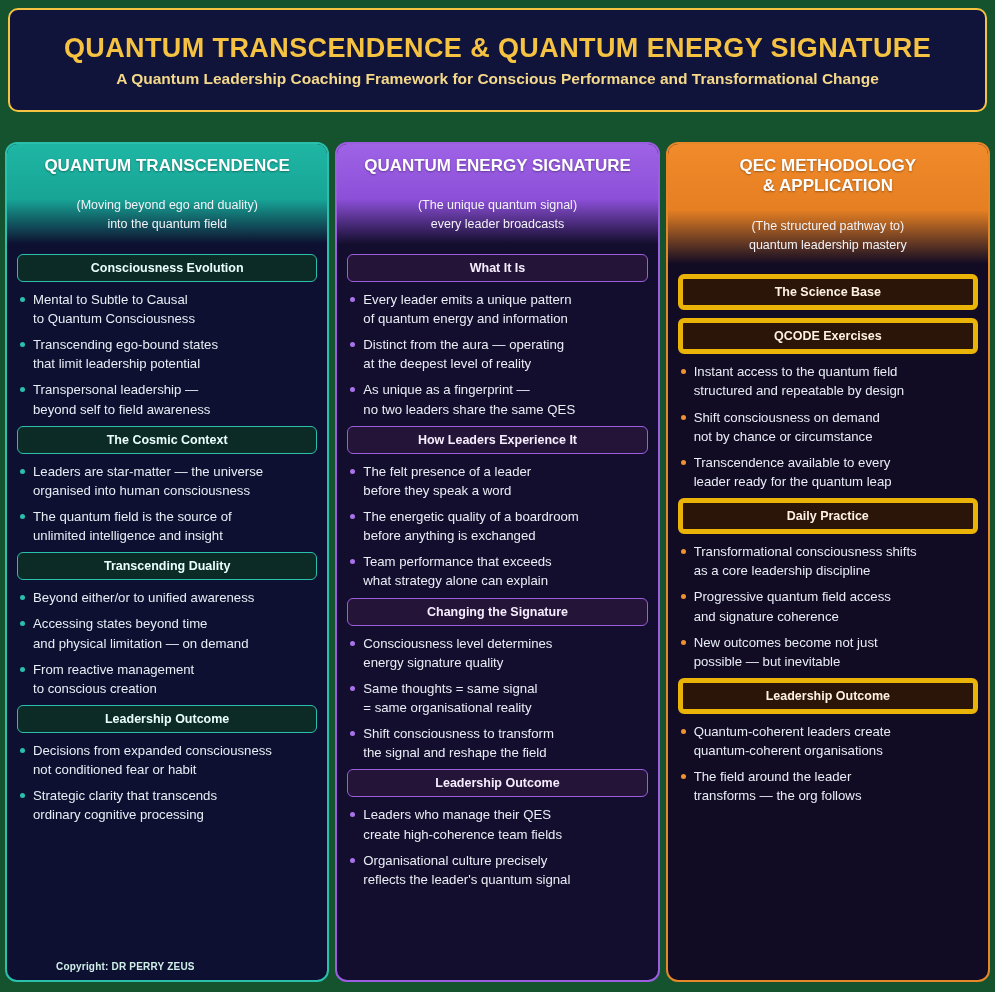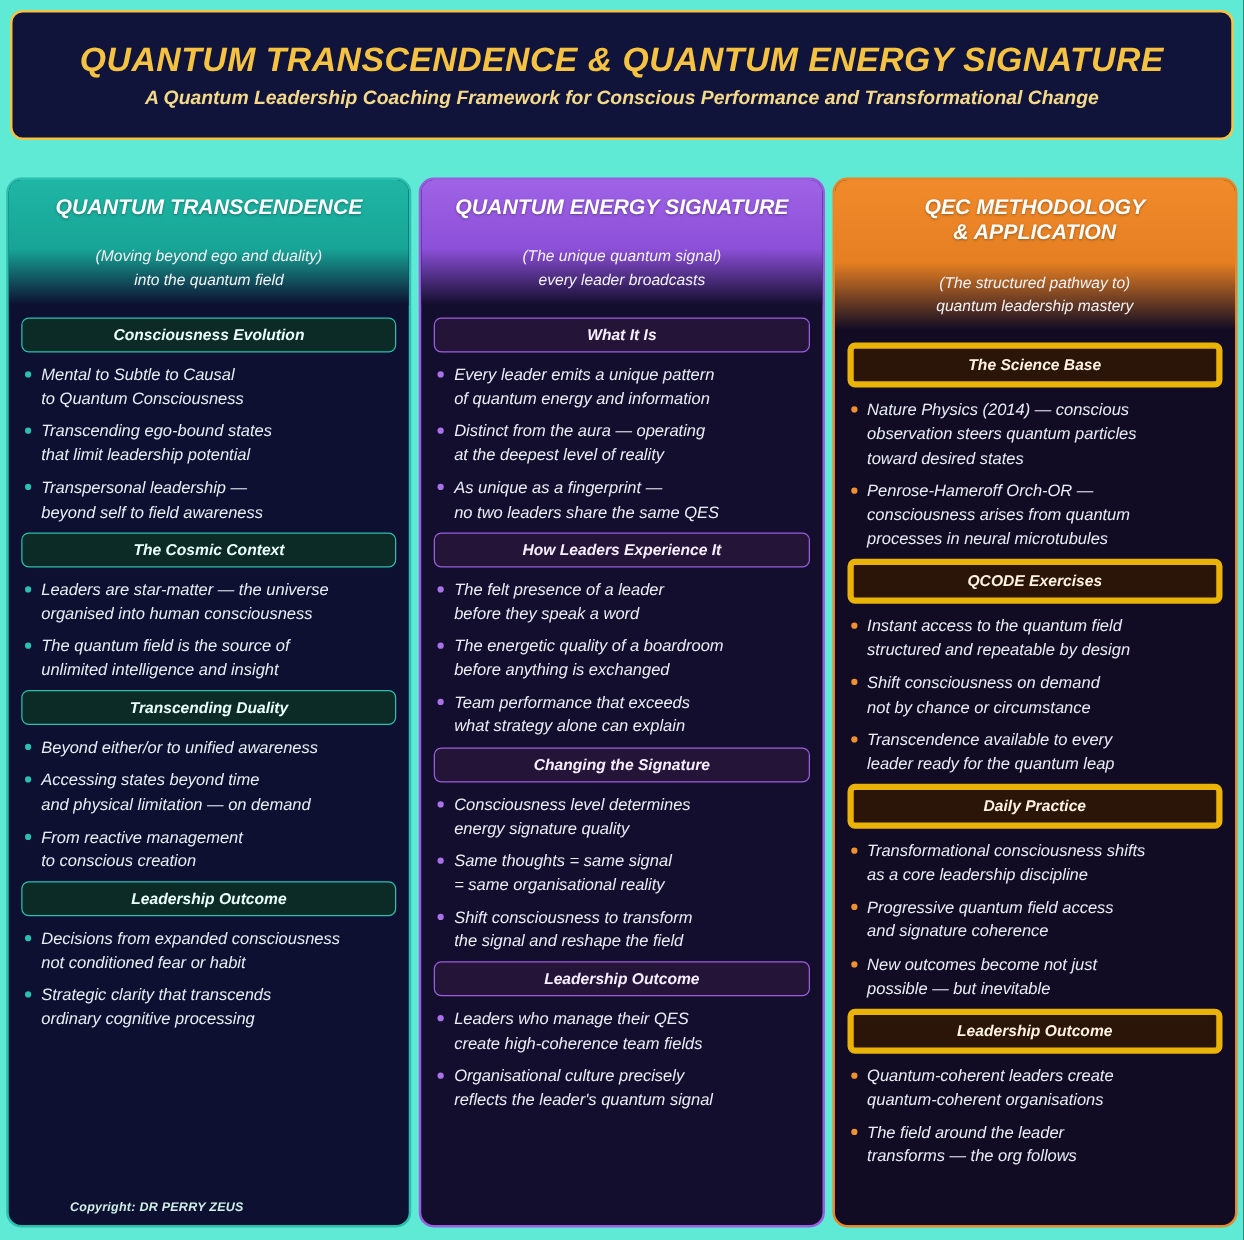--- a/index.html
+++ b/index.html
@@ -11,23 +11,22 @@
     width: 995px;
     height: 992px;
     font-family: "Liberation Sans", sans-serif;
     color: #ffffff;
     overflow: hidden;
   }
   .page {
     position: relative;
     width: 995px;
     height: 992px;
-    background: #5eead4;
-    box-sizing: border-box;
-    font-style: italic;
+    background: #14532d;
+    box-sizing: border-box;
   }
 
   
   .header {
     position: absolute;
     left: 8px;
     top: 8px;
     width: 979px;
     height: 104px;
     background: #10133a;
@@ -310,28 +309,20 @@
       <div class="col-head">
         <div class="col-title">QEC METHODOLOGY
 &amp; APPLICATION</div>
         <div class="col-subtitle">(The structured pathway to)
 quantum leadership mastery</div>
       </div>
       <div class="col-body">
 
         <div class="section">
           <div class="section-title">The Science Base</div>
-          <ul class="bullets">
-            <li>Nature Physics (2014) — conscious
-observation steers quantum particles
-toward desired states</li>
-            <li>Penrose-Hameroff Orch-OR —
-consciousness arises from quantum
-processes in neural microtubules</li>
-          </ul>
         </div>
 
         <div class="section">
           <div class="section-title">QCODE Exercises</div>
           <ul class="bullets">
             <li>Instant access to the quantum field
 structured and repeatable by design</li>
             <li>Shift consciousness on demand
 not by chance or circumstance</li>
             <li>Transcendence available to every

